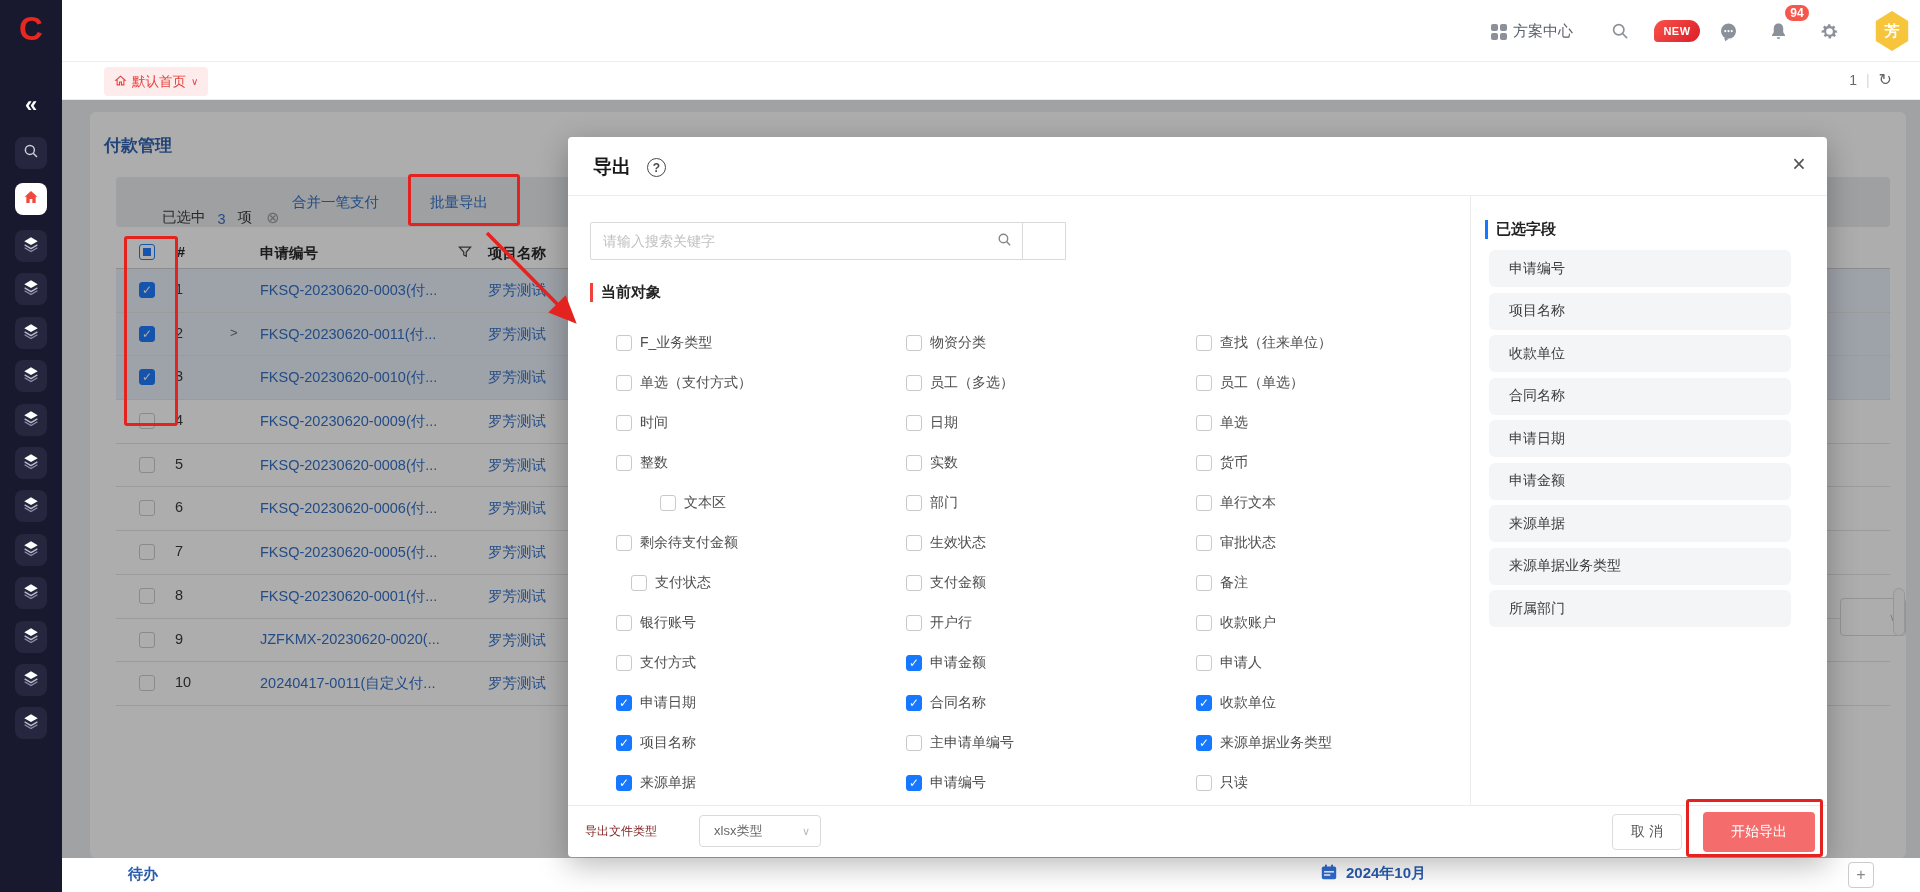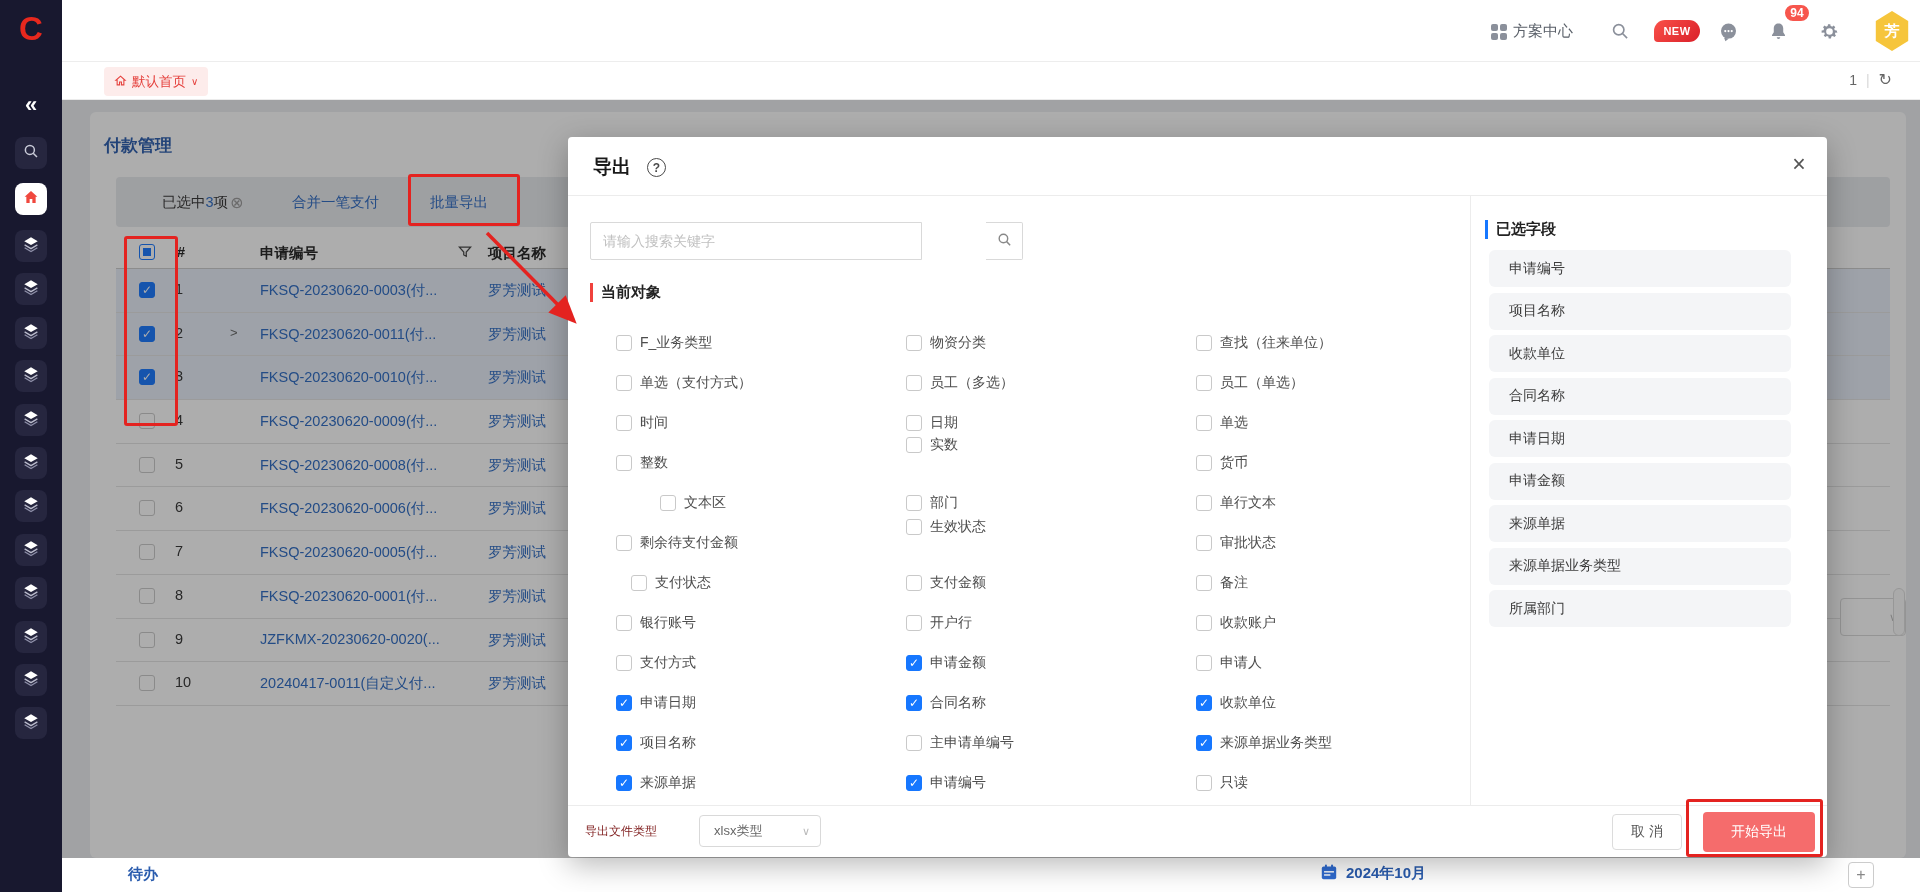--- a/index.html
+++ b/index.html
@@ -73,21 +73,21 @@
   
   .overlay { position:absolute; left:62px; top:100px; width:1858px; height:758px; background:rgba(20,20,20,.35); z-index:5; }
   .dialog { position:absolute; left:568px; top:137px; width:1259px; height:720px; background:#fff; border-radius:4px;
             box-shadow:0 8px 30px rgba(0,0,0,.28); z-index:10; }
   .dlg-title { position:absolute; left:25px; top:17px; font-size:19px; font-weight:bold; color:#1a1a1a; }
   .help-ic { position:absolute; left:79px; top:21px; width:19px; height:19px; border:1.6px solid #4a4a4a; border-radius:50%;
              color:#4a4a4a; font-size:12px; font-weight:bold; display:flex; align-items:center; justify-content:center; }
   .dlg-close { position:absolute; left:1216px; top:12px; width:30px; height:30px; font-size:23px; color:#555; text-align:center; line-height:30px; cursor:pointer; }
   .hdiv { position:absolute; left:0; width:100%; height:1px; background:#ececec; }
   .vdiv { position:absolute; left:902px; top:59px; width:1px; height:609px; background:#ececec; }
-  .search-input { position:absolute; left:22px; top:85px; width:332px; height:38px; border:1px solid #d9d9d9; border-radius:2px 0 0 2px;
+  .search-input { position:absolute; left:22px; top:85px; width:476px; height:38px; border:1px solid #d9d9d9; border-radius:2px 0 0 2px;
                   padding:0 12px; font-size:14px; color:#333; outline:none; font-family:inherit; }
   .search-input::placeholder { color:#c0c0c0; }
   .search-btn { position:absolute; left:418px; top:85px; width:37px; height:38px; border:1px solid #d9d9d9; border-left:none;
                 border-radius:0 2px 2px 0; display:flex; align-items:center; justify-content:center; background:#fff; }
   .sec-label { position:absolute; font-size:15px; font-weight:bold; color:#222; }
   .sec-bar { position:absolute; width:3px; height:19px; }
   .fcell { position:absolute; display:flex; align-items:center; gap:8px; height:24px; font-size:14px; color:#4d4d4d; }
   .chip { position:absolute; left:921px; width:302px; height:37px; background:#f4f5f7; border-radius:6px;
           font-size:14px; color:#3c3c3c; display:flex; align-items:center; padding-left:20px; }
   .ft-label { position:absolute; left:17px; top:686px; font-size:12px; color:#7f1d1d; }
@@ -280,21 +280,21 @@
     <span class="sep">|</span>
     <span style="font-size:16px;">↻</span>
   </div>
 </div>
 
 <div class="main-bg"></div>
 <div class="card"></div>
 <div class="page-title">付款管理</div>
 
 <div class="toolbar">
-  <div class="titem" style="left:46px; gap:0;">
+  <div class="titem" style="left:46px; gap:12px;align-items:flex-end;">
     <span>已选中</span>
     <span class="blue-link">3</span>
     <span>项</span>
     <span style="color:#9a9a9a; font-size:16px; margin-left:2px;">⊗</span>
   </div>
   <div class="titem blue-link" style="left:176px;">合并一笔支付</div>
   <div class="titem blue-link" style="left:314px;">批量导出</div>
 </div>
 
 <div class="thead">
@@ -451,21 +451,21 @@
         <span>日期</span>
       </div>
       <div class="fcell" style="left: 628px; top: 274px;">
         <div class="cb"></div>
         <span>单选</span>
       </div>
       <div class="fcell" style="left: 48px; top: 314px;">
         <div class="cb"></div>
         <span>整数</span>
       </div>
-      <div class="fcell" style="left: 338px; top: 296px;">
+      <div class="fcell" style="left: 338px; top: 314px;">
         <div class="cb"></div>
         <span>实数</span>
       </div>
       <div class="fcell" style="left: 628px; top: 314px;">
         <div class="cb"></div>
         <span>货币</span>
       </div>
       <div class="fcell" style="left: 48px; top: 354px; padding-left: 44px;">
         <div class="cb"></div>
         <span>文本区</span>
@@ -475,21 +475,21 @@
         <span>部门</span>
       </div>
       <div class="fcell" style="left: 628px; top: 354px;">
         <div class="cb"></div>
         <span>单行文本</span>
       </div>
       <div class="fcell" style="left: 48px; top: 394px;">
         <div class="cb"></div>
         <span>剩余待支付金额</span>
       </div>
-      <div class="fcell" style="left: 338px; top: 378px;">
+      <div class="fcell" style="left: 338px; top: 394px;">
         <div class="cb"></div>
         <span>生效状态</span>
       </div>
       <div class="fcell" style="left: 628px; top: 394px;">
         <div class="cb"></div>
         <span>审批状态</span>
       </div>
       <div class="fcell" style="left: 63px; top: 434px;">
         <div class="cb"></div>
         <span>支付状态</span>

